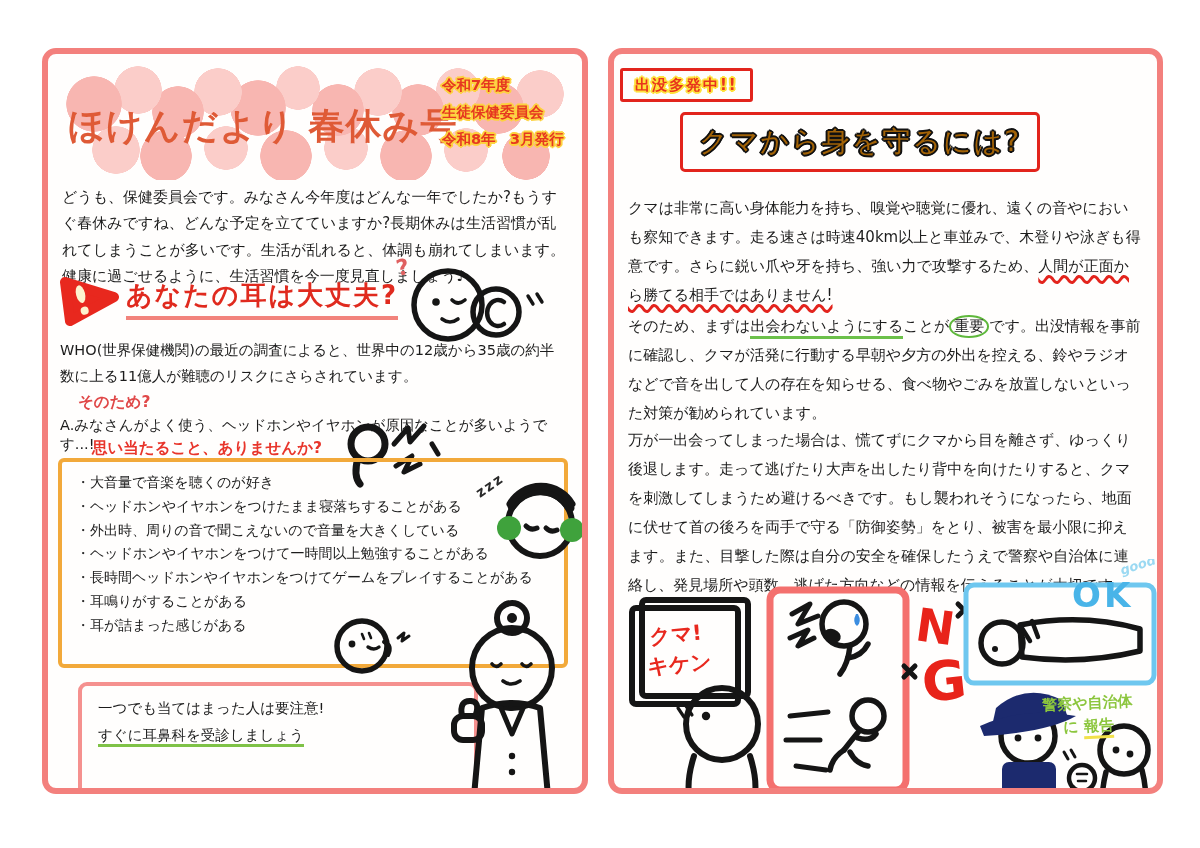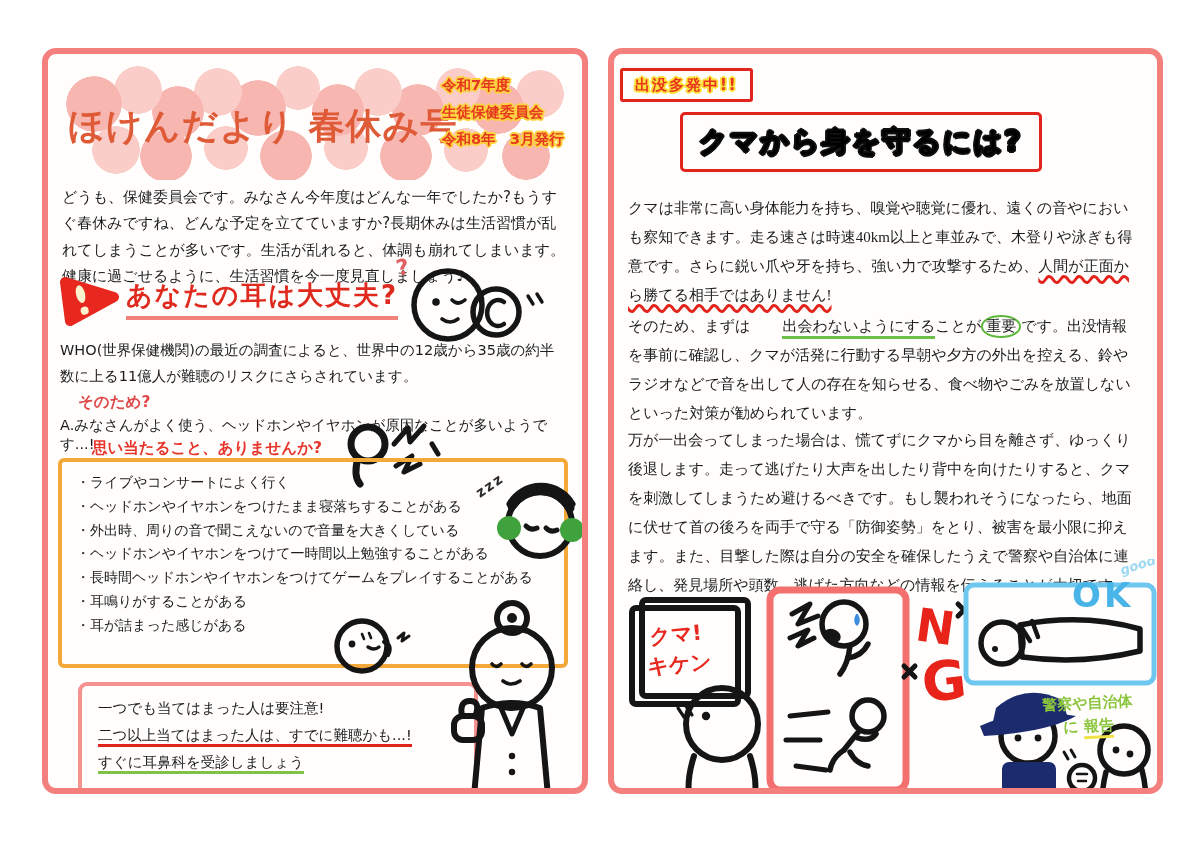--- a/index.html
+++ b/index.html
@@ -64,28 +64,28 @@
   .doctor { left:400px; top:540px; z-index:4; }
 
   
   .badge-box { left:6px; top:14px; display:inline-block; background:#fffefd;
     border:3px solid #e2241c; border-radius:3px; padding:4px 12px; z-index:2; }
   .badge-text { font-size:15px; font-weight:700; color:#e8341c; letter-spacing:2px;
     text-shadow:-2px 0 #ffe03a, 2px 0 #ffe03a, 0 -2px #ffe03a, 0 2px #ffe03a,
       -1.4px -1.4px #ffe03a, 1.4px -1.4px #ffe03a, -1.4px 1.4px #ffe03a, 1.4px 1.4px #ffe03a; }
   .bear-box { left:66px; top:58px; display:inline-block; background:#fffefd;
     border:3px solid #e2241c; border-radius:5px; padding:8px 16px; }
-  .bear-text { font-size:28px; font-weight:700; color:#000000; letter-spacing:2px;
+  .bear-text { font-size:28px; font-weight:400; color:#a16207; letter-spacing:2px;
     text-shadow:-2px 0 #111, 2px 0 #111, 0 -2px #111, 0 2px #111,
       -1.4px -1.4px #111, 1.4px -1.4px #111, -1.4px 1.4px #111, 1.4px 1.4px #111; }
   .para { left:14px; width:514px; font-size:15px; line-height:1.93; }
-  .p1 { top:140px;font-family:Liberation Serif, serif; } .p2 { top:258px; } .p3 { top:372px; }
+  .p1 { top:140px; } .p2 { top:258px; } .p3 { top:372px; }
   .wavy-red { text-decoration:underline wavy #e3241d; text-decoration-thickness:2.5px;
     text-underline-offset:4px; }
-  .line-green { border-bottom:3px solid #6cc04a; padding-bottom:1px;margin-left:32px; }
+  .line-green { border-bottom:3px solid #6cc04a; padding-bottom:1px; }
   .circle-green { display:inline-block; border:2.5px solid #5fb83c; border-radius:50%;
     padding:0 3px; line-height:1.25; }
   .sign-scene { left:8px; top:538px; }
   .ng-scene { left:148px; top:520px; }
   .ok-scene { left:348px; top:505px; z-index:2; }
   .report { left:398px; top:638px; width:152px; text-align:center; font-size:15px;
     font-weight:700; color:#8cc63e; line-height:1.5; transform:rotate(-3deg); z-index:3; }
   .ul-yellow { border-bottom:3px solid #f2e14a; padding-bottom:1px; }
   .police-scene { left:362px; top:612px; }
 
@@ -140,21 +140,21 @@
   <svg class="abs earbud" width="135" height="80" viewBox="0 0 135 80">
     <circle class="stroke" cx="32" cy="30" r="17" stroke-width="7" fill="#fffefd"></circle>
     <path class="stroke" d="M22 44 q-5 18 2 26" stroke-width="7"></path>
     <path class="stroke" d="M58 30 L72 14 L74 28 L88 12" stroke="#f2c430" stroke-width="5"></path>
     <path class="stroke" d="M60 52 L76 42 L68 58 L84 50" stroke="#f2c430" stroke-width="5"></path>
     <path class="stroke" d="M96 30 l6 10" stroke="#f2c430" stroke-width="5"></path>
   </svg>
 
   <div class="abs cl-box">
     <ul>
-      <li>ライブやコンサートによく行く</li>
+      <li>大音量で音楽を聴くのが好き</li>
       <li>ヘッドホンやイヤホンをつけたまま寝落ちすることがある</li>
       <li>外出時、周りの音で聞こえないので音量を大きくしている</li>
       <li>ヘッドホンやイヤホンをつけて一時間以上勉強することがある</li>
       <li>長時間ヘッドホンやイヤホンをつけてゲームをプレイすることがある</li>
       <li>耳鳴りがすることがある</li>
       <li>耳が詰まった感じがある</li>
     </ul>
   </div>
 
   <svg class="abs sleep-face" width="112" height="100" viewBox="0 0 112 100">
@@ -172,21 +172,20 @@
     <circle class="stroke" cx="38" cy="32" r="25" stroke-width="5.5" fill="#fffefd"></circle>
     <circle cx="28" cy="30" r="3.4" fill="#151515"></circle>
     <path class="stroke" d="M38 20 l2 5 M45 19 l2 5" stroke-width="2.6"></path>
     <path class="stroke" d="M44 33 q6 4 11 0" stroke-width="3.4"></path>
     <path class="stroke" d="M60 28 q9 3 4 13" stroke-width="4"></path>
     <path class="stroke" d="M74 24 L80 19 L78 27 L85 22" stroke="#e33a2e" stroke-width="3"></path>
   </svg>
 
   <div class="abs caution">
     <div>一つでも当てはまった人は要注意!</div>
-    <div><span class="ul-red">二つ以上当てはまった人は、すでに難聴かも...!</span></div>
     <div><span class="ul-green">すぐに耳鼻科を受診しましょう</span></div>
   </div>
 
   <svg class="abs doctor" width="132" height="205" viewBox="0 0 132 205">
     <circle class="stroke" cx="64" cy="24" r="15" stroke-width="6" fill="#fffefd"></circle>
     <circle cx="64" cy="24" r="5" fill="#151515"></circle>
     <circle class="stroke" cx="64" cy="74" r="40" stroke-width="6" fill="#fffefd"></circle>
     <path class="stroke" d="M44 70 q4 5 9 0" stroke-width="3.6"></path>
     <path class="stroke" d="M74 70 q4 5 9 0" stroke-width="3.6"></path>
     <path class="stroke" d="M55 87 q8 6 17 0" stroke-width="3.6"></path>

